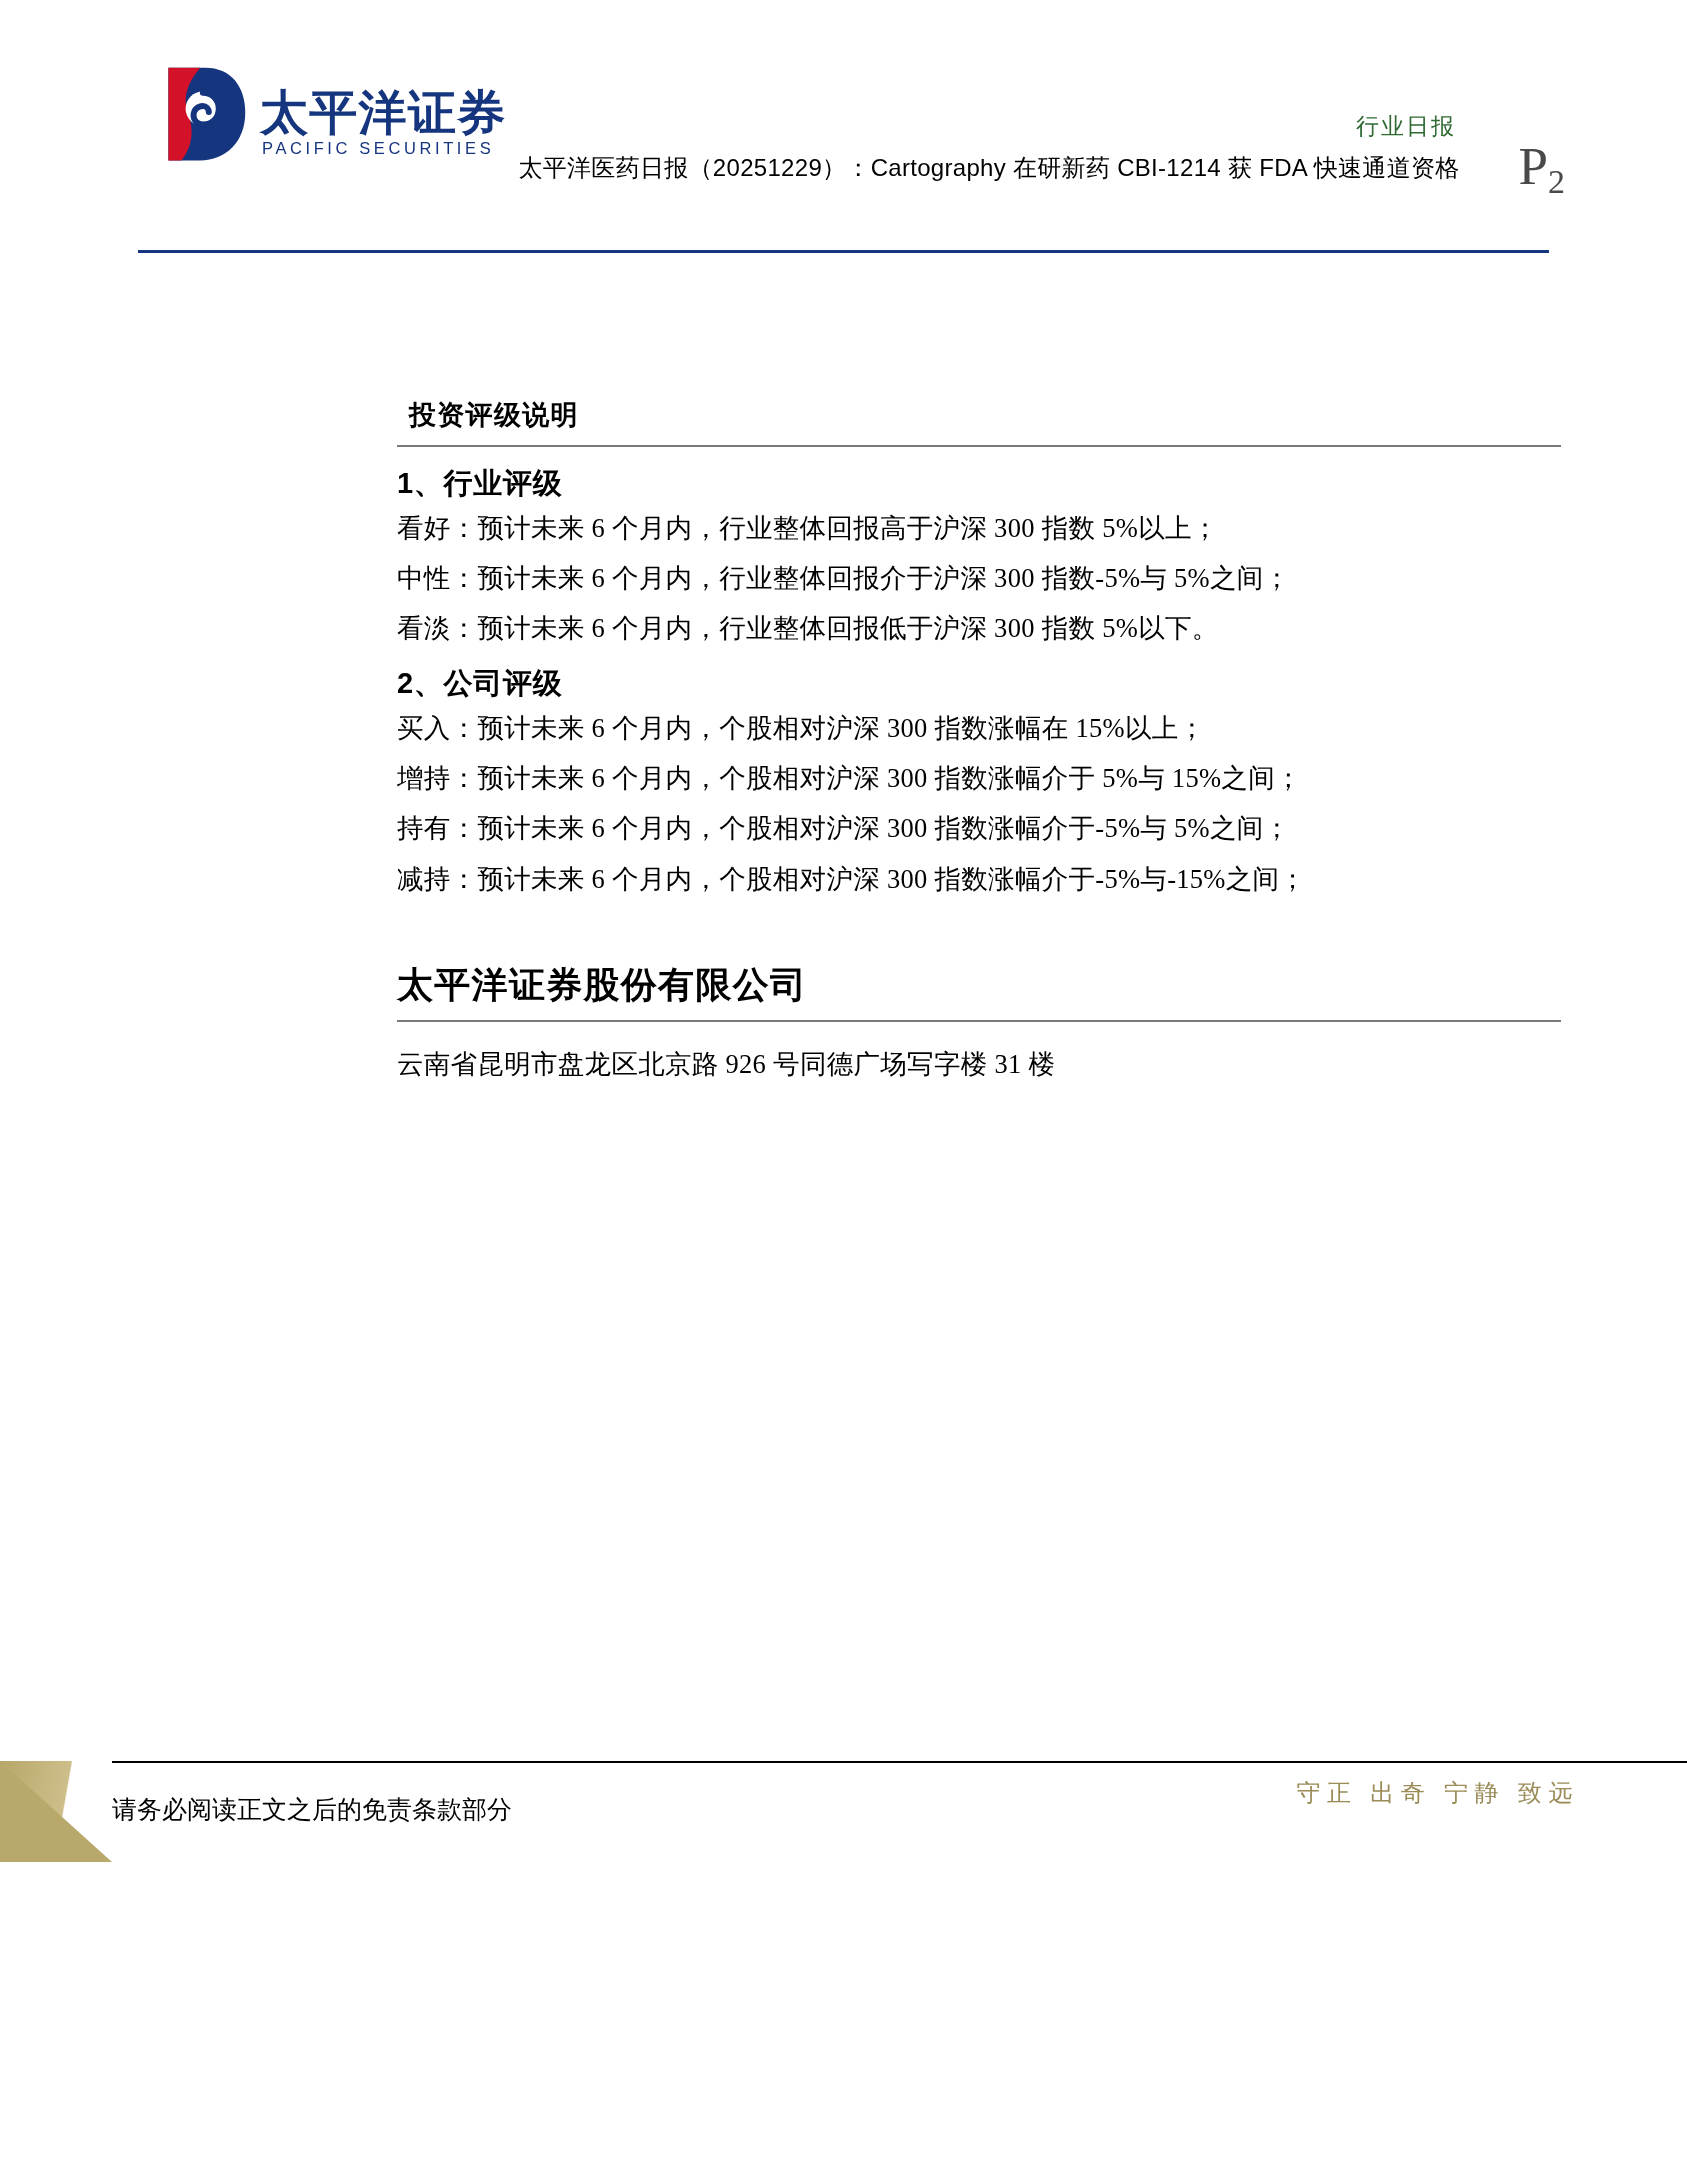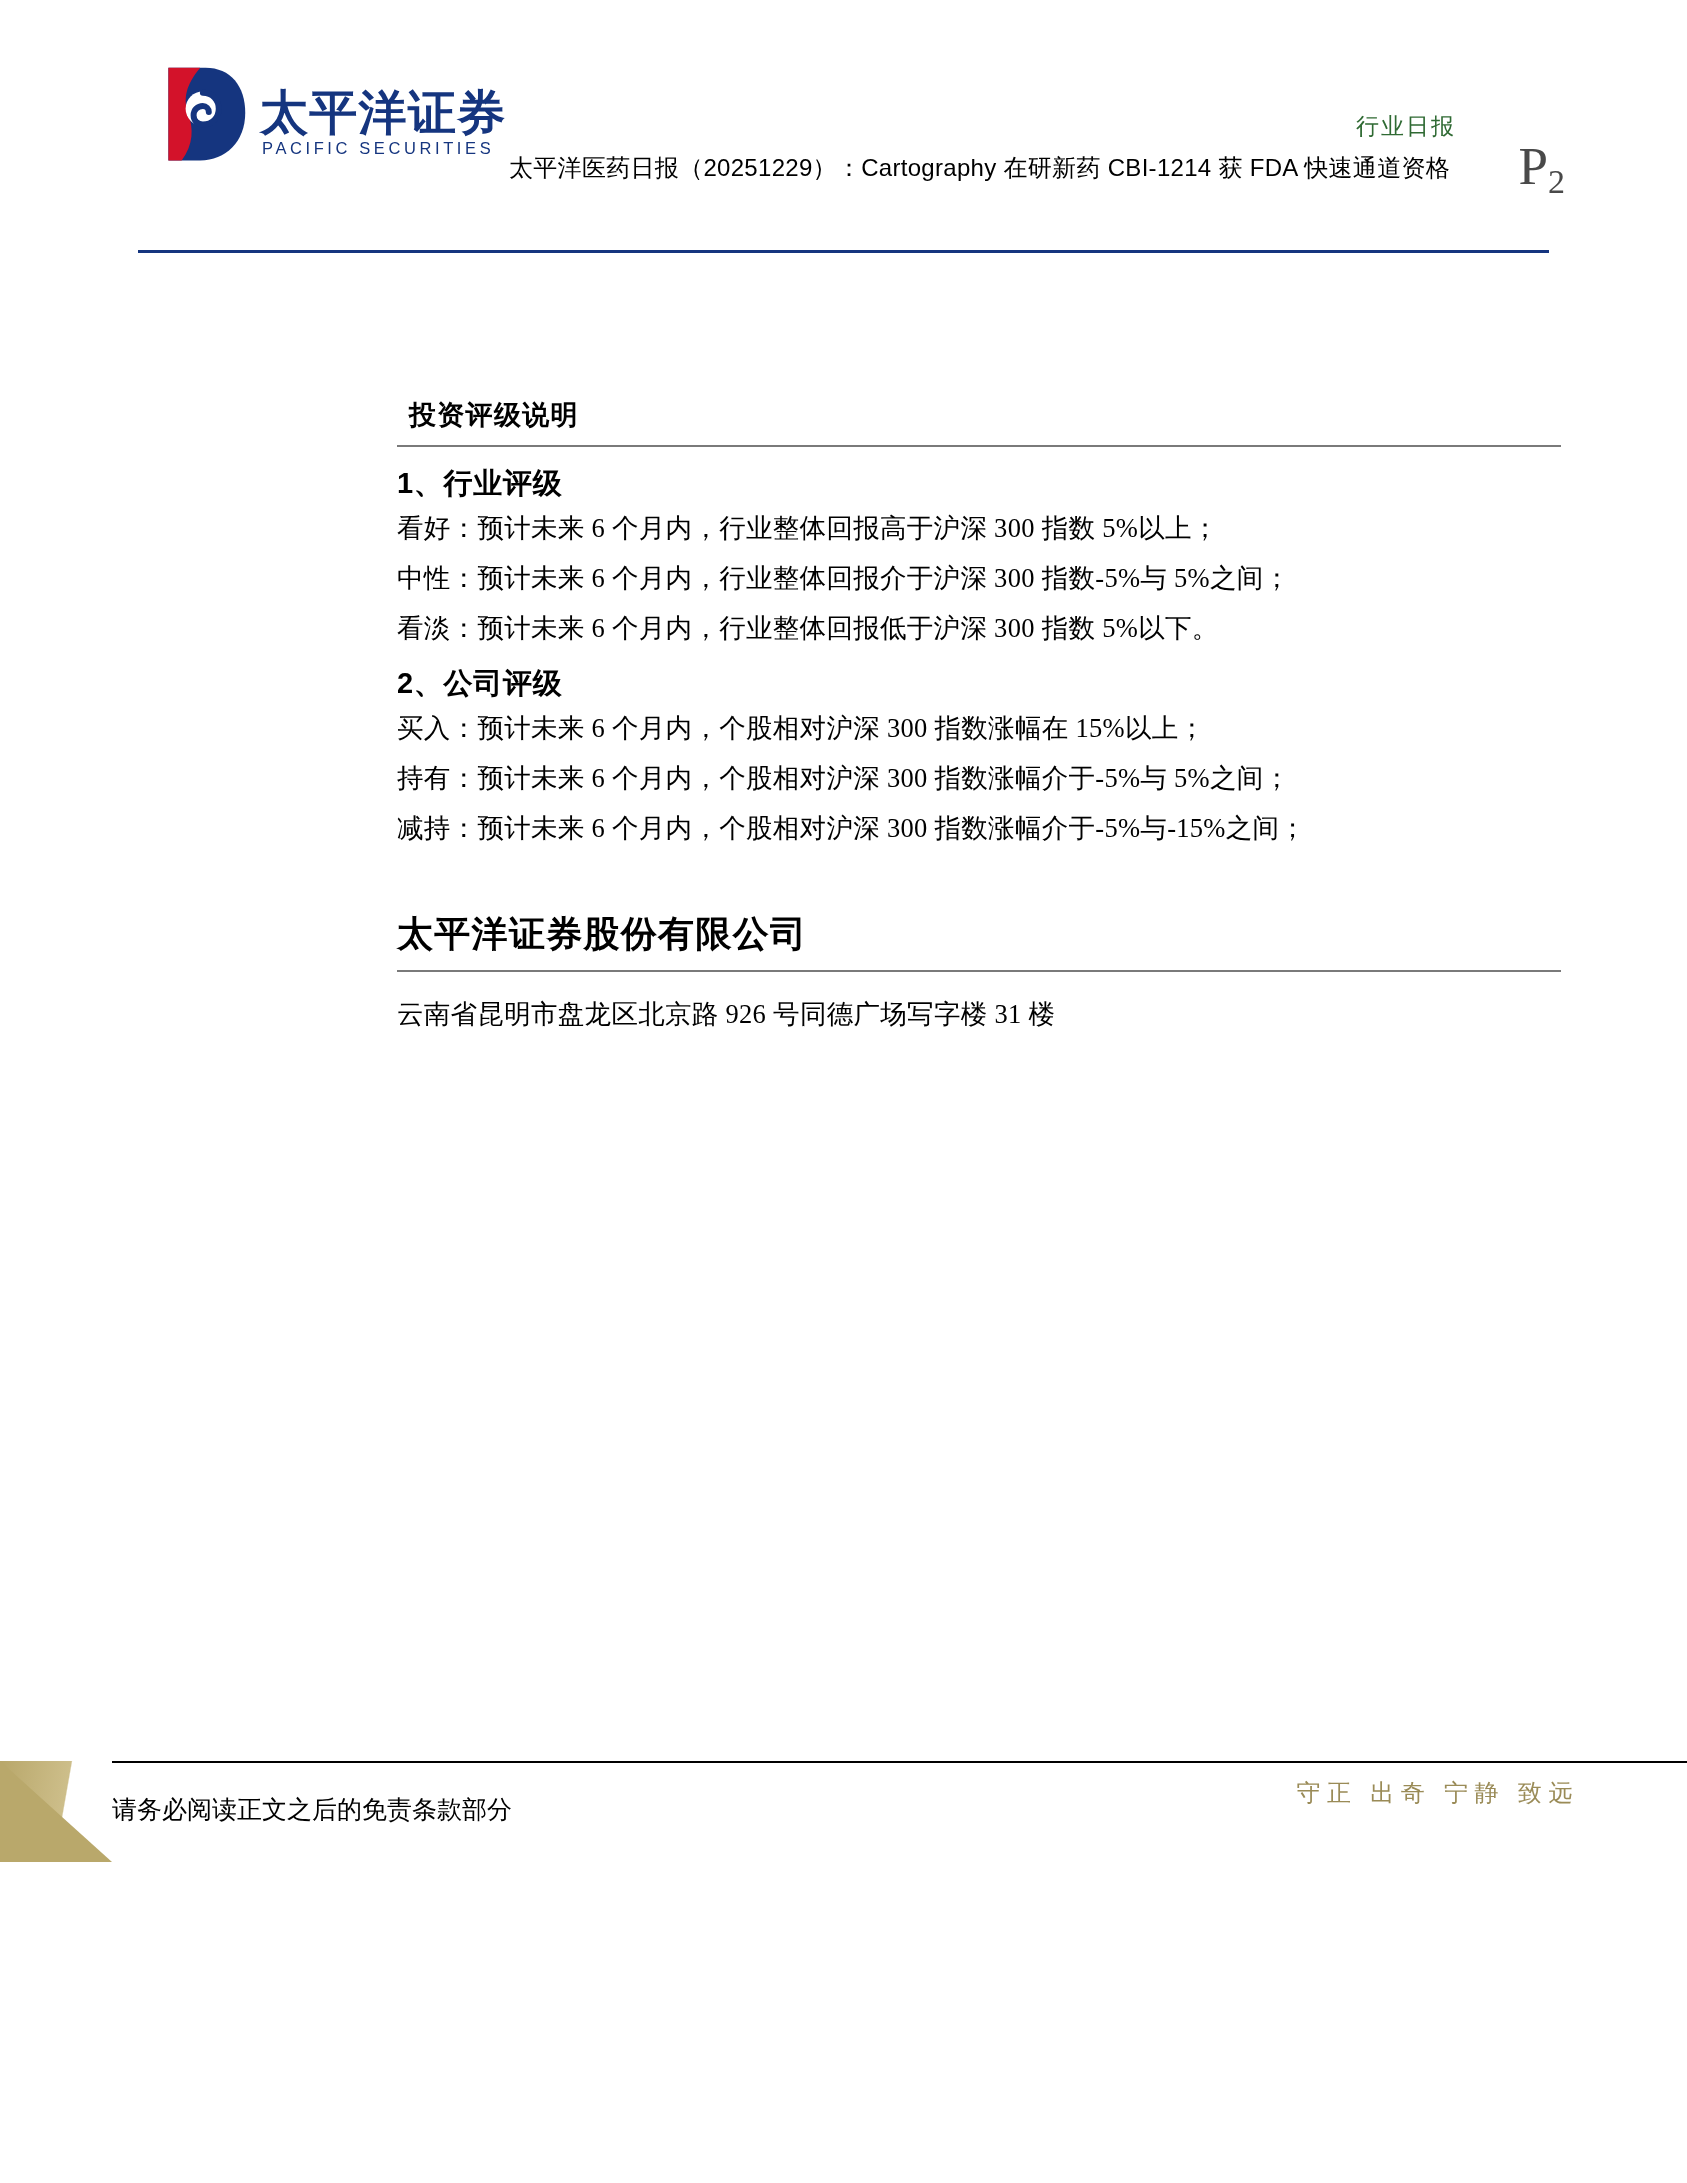--- a/index.html
+++ b/index.html
@@ -74,21 +74,21 @@
   }
   .header-title {
     position: absolute;
     left: 509px;
     right: 218px;
     top: 149px;
     font-family: "Liberation Sans", sans-serif;
     font-size: 24px;
     line-height: 1.55;
     color: #000000;
-    text-align: left;
+    text-align: center;
     letter-spacing: 0.3px;
   }
   .page-num {
     position: absolute;
     right: 122px;
     top: 136px;
     font-family: "Liberation Serif", serif;
     font-size: 53px;
     color: #494949;
     white-space: nowrap;
@@ -255,20 +255,21 @@
     <h1 class="section-title">投资评级说明</h1>
     <div class="title-rule"></div>
 
     <h2 class="sub-title">1、行业评级</h2>
     <p class="line">看好：预计未来 6 个月内，行业整体回报高于沪深 300 指数 5%以上；</p>
     <p class="line">中性：预计未来 6 个月内，行业整体回报介于沪深 300 指数-5%与 5%之间；</p>
     <p class="line">看淡：预计未来 6 个月内，行业整体回报低于沪深 300 指数 5%以下。</p>
 
     <h2 class="sub-title">2、公司评级</h2>
     <p class="line">买入：预计未来 6 个月内，个股相对沪深 300 指数涨幅在 15%以上；</p>
+    <p class="line">增持：预计未来 6 个月内，个股相对沪深 300 指数涨幅介于 5%与 15%之间；</p>
     <p class="line">持有：预计未来 6 个月内，个股相对沪深 300 指数涨幅介于-5%与 5%之间；</p>
     <p class="line">减持：预计未来 6 个月内，个股相对沪深 300 指数涨幅介于-5%与-15%之间；</p>
 
     <h1 class="company-name">太平洋证券股份有限公司</h1>
     <div class="company-rule"></div>
     <p class="address">云南省昆明市盘龙区北京路 926 号同德广场写字楼 31 楼</p>
   </div>
 
   <div class="footer-rule"></div>
   <div class="footer-left">请务必阅读正文之后的免责条款部分</div>

